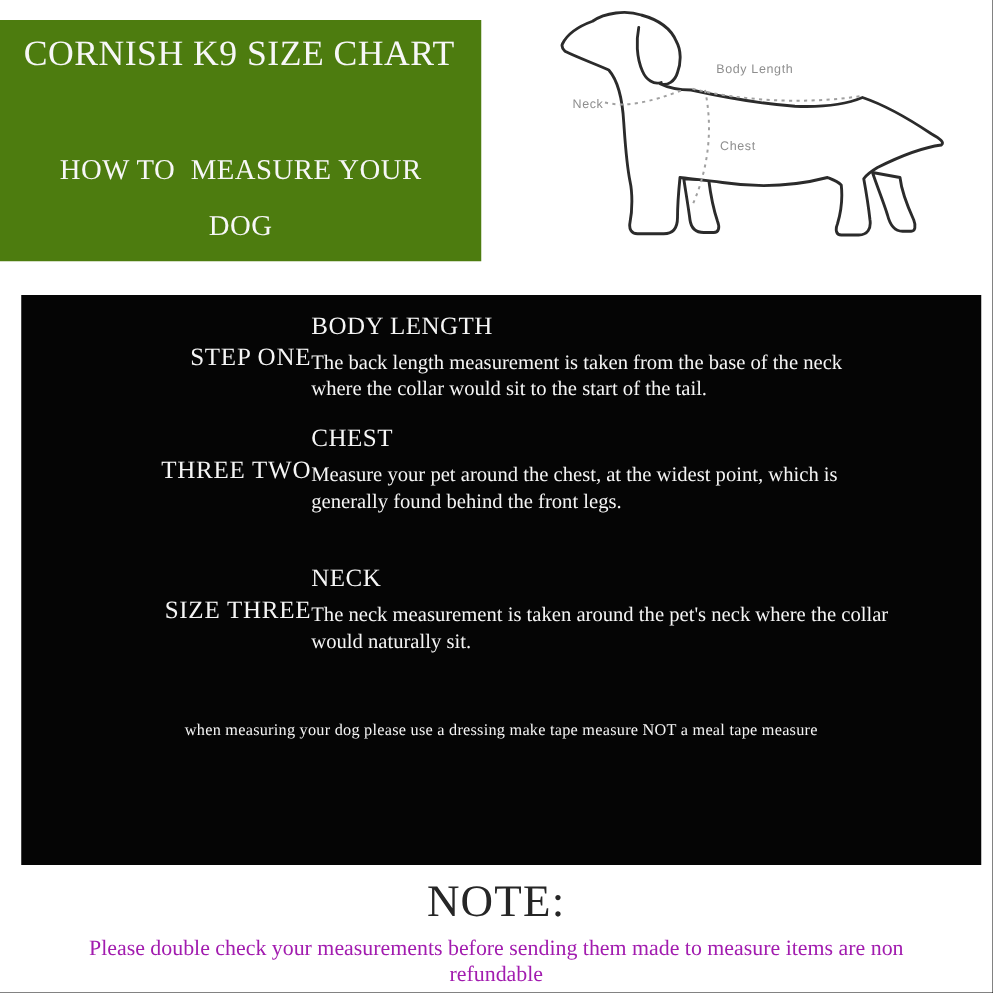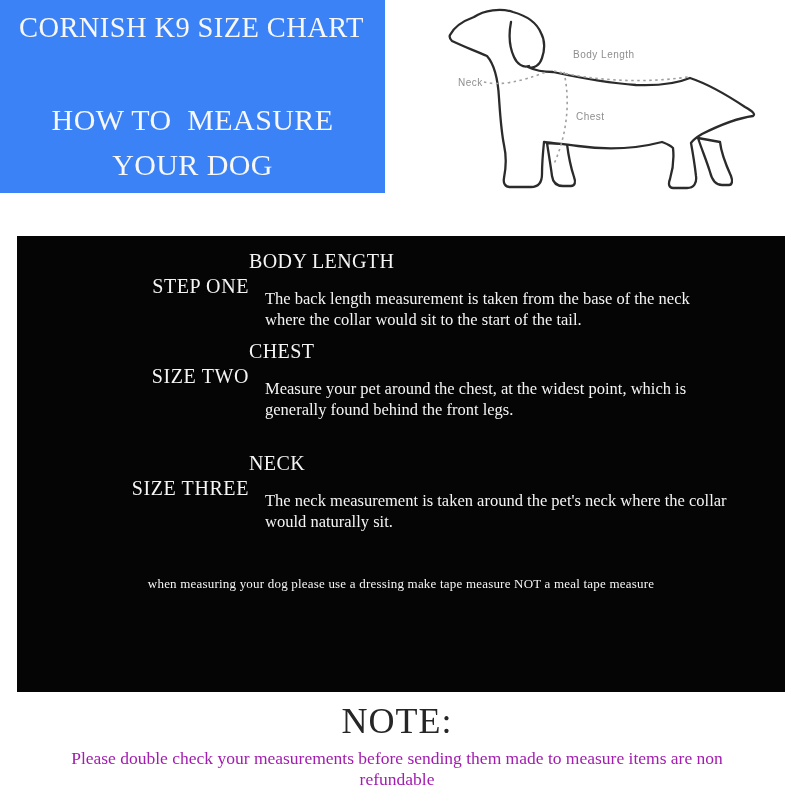--- a/index.html
+++ b/index.html
@@ -6,34 +6,34 @@
   body{
     width:794px;height:794px;
     background:#ffffff;
     position:relative;
     font-family:"Liberation Serif", serif;
     overflow:hidden;
   }
 
   
   .header-panel{
-    position:absolute;left:0;top:0;
+    position:absolute;left:0;top:16px;
     width:385px;height:193px;
-    background:#3b82f6;
+    background:#4d7c0f;
     color:#f7f7f7;
   }
   .header-title{
     position:absolute;top:12px;left:19px;right:6px;
     font-size:28.5px;letter-spacing:.4px;
     white-space:nowrap;
   }
   .header-subtitle{
     position:absolute;top:97px;left:28px;right:28px;
     text-align:center;
-    font-size:30px;line-height:45px;letter-spacing:.4px;
+    font-size:23px;line-height:45px;letter-spacing:.4px;
     white-space:pre-wrap;
   }
 
   
   .dog-diagram{
     position:absolute;left:440px;top:2px;
     width:350px;height:205px;
   }
   .dog-outline{fill:#ffffff;stroke:#2b2b2b;stroke-width:2.3;stroke-linecap:round;stroke-linejoin:round;}
   .dog-inner{fill:none;stroke:#2b2b2b;stroke-width:2.3;stroke-linecap:round;}
@@ -61,21 +61,21 @@
     font-size:20px;letter-spacing:.6px;
   }
   .step-body{flex:1;padding-right:20px;}
   .step-heading{
     font-size:20px;letter-spacing:.4px;
     margin:0 0 7px 0;font-weight:400;
   }
   .step-desc{
     font-size:16.5px;line-height:20.5px;
     max-width:468px;
-    margin:16px;
+    margin:0;
   }
   .measuring-tip{
     position:absolute;left:0;top:340px;width:100%;
     text-align:center;
     font-size:13px;letter-spacing:.2px;
   }
 
   
   .note-section{
     position:absolute;left:0;top:700px;width:100%;
@@ -149,21 +149,21 @@
 
   <div class="step-row row-0">
     <div class="step-label">STEP ONE</div>
     <div class="step-body">
       <h3 class="step-heading">BODY LENGTH</h3>
       <p class="step-desc">The back length measurement is taken from the base of the neck where the collar would sit to the start of the tail.</p>
     </div>
   </div>
 
   <div class="step-row row-1">
-    <div class="step-label">SIZE TWO</div>
+    <div class="step-label">THREE TWO</div>
     <div class="step-body">
       <h3 class="step-heading">CHEST</h3>
       <p class="step-desc">Measure your pet around the chest, at the widest point, which is generally found behind the front legs.</p>
     </div>
   </div>
 
   <div class="step-row row-2">
     <div class="step-label">SIZE THREE</div>
     <div class="step-body">
       <h3 class="step-heading">NECK</h3>

